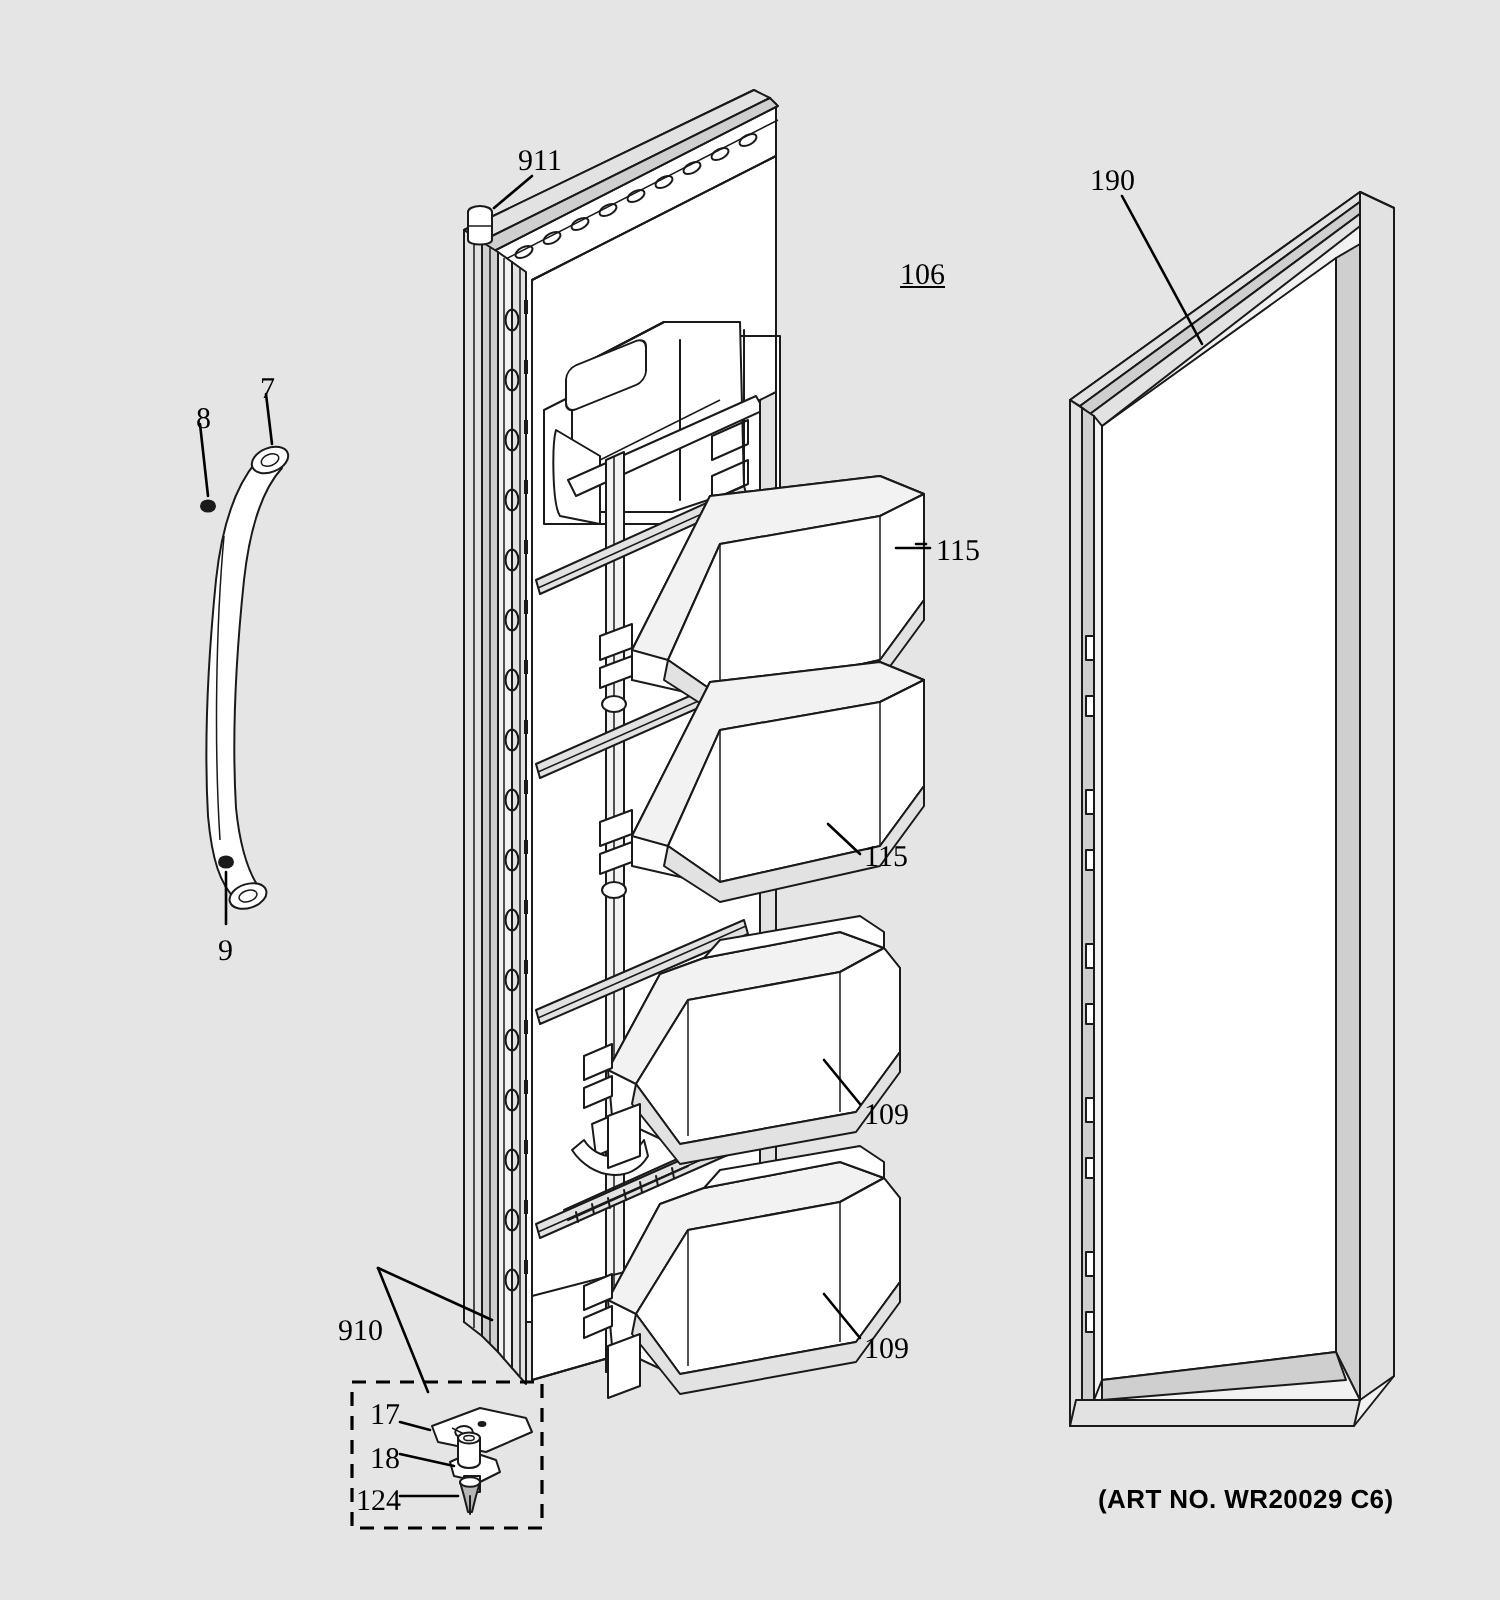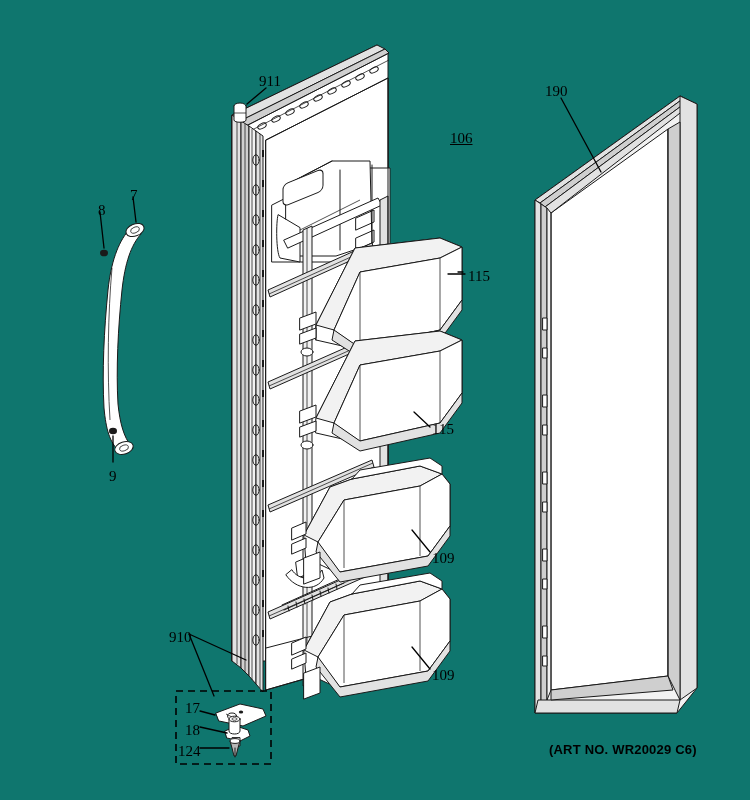--- a/index.html
+++ b/index.html
@@ -1,17 +1,17 @@
 <!DOCTYPE html>
 <html><head>
 <meta charset="utf-8">
 <style>
   html,body{margin:0;padding:0;background:#ffffff;}
   body{width:750px;height:800px;font-family:"Liberation Serif",serif;overflow:hidden;}
-  #stage{position:relative;width:750px;height:800px;background:#0f766e;}
+  #stage{position:relative;width:750px;height:800px;background:#e5e5e5;}
   #art{position:absolute;left:0;top:0;width:750px;height:800px;}
   .artno{
     position:absolute; left:549px; top:742px;
     font-family:"Liberation Sans",sans-serif;
     font-size:13px; font-weight:bold; color:#000;
     letter-spacing:.2px; white-space:nowrap;
   }
   .lbl{
     position:absolute; font-family:"Liberation Serif",serif;
     font-size:15px; color:#000; white-space:nowrap; line-height:1;
@@ -339,20 +339,20 @@
   <div class="lbl" style="left:259px;top:74px;">911</div>
   <div class="lbl" style="left:450px;top:131px;text-decoration:underline;">106</div>
   <div class="lbl" style="left:545px;top:84px;">190</div>
   <div class="lbl" style="left:130px;top:188px;">7</div>
   <div class="lbl" style="left:98px;top:203px;">8</div>
   <div class="lbl" style="left:109px;top:469px;">9</div>
   <div class="lbl" style="left:468px;top:269px;">115</div>
   <div class="lbl" style="left:432px;top:422px;">115</div>
   <div class="lbl" style="left:432px;top:551px;">109</div>
   <div class="lbl" style="left:432px;top:668px;">109</div>
-  <div class="lbl" style="left:169px;top:630px;">910</div>
+  <div class="lbl" style="left:169px;top:659px;">910</div>
   <div class="lbl" style="left:185px;top:701px;">17</div>
   <div class="lbl" style="left:185px;top:723px;">18</div>
   <div class="lbl" style="left:178px;top:744px;">124</div>
 
   <div class="artno">(ART NO. WR20029 C6)</div>
 
 </div>
 
 </body></html>

